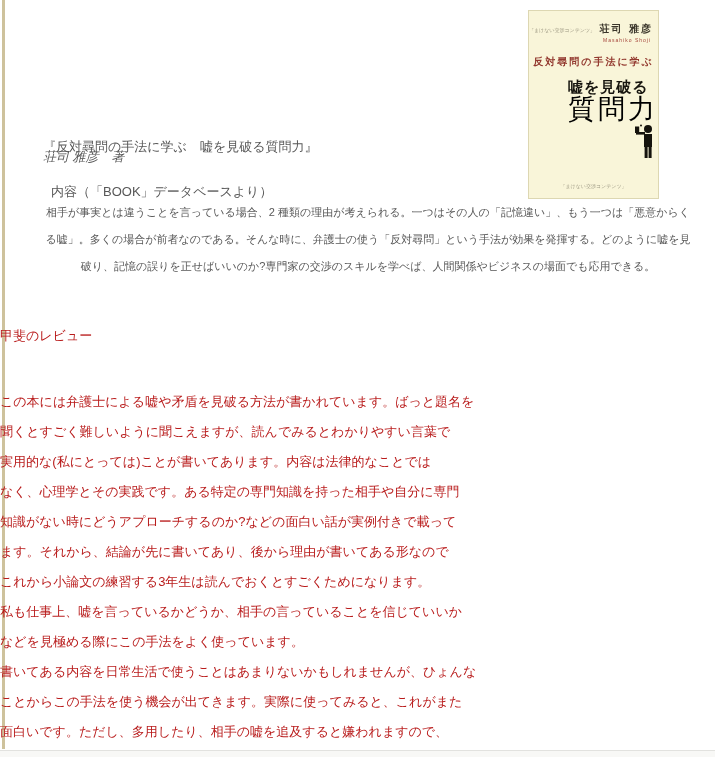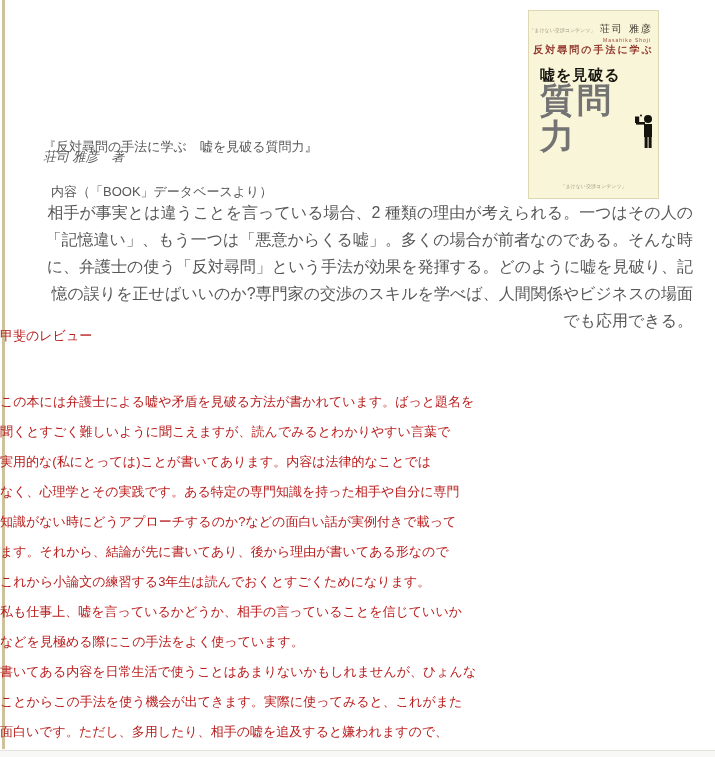--- a/index.html
+++ b/index.html
@@ -15,41 +15,41 @@
   .bottom-strip{position:absolute;left:0;top:751px;width:715px;height:6px;background:#f8f8f6;}
 
   
   .cover{
     position:absolute;left:528px;top:10px;width:131px;height:189px;
     background:#f9f5d9;border:1px solid #ddd7b2;box-sizing:border-box;
     overflow:hidden;cursor:pointer;
   }
   .cover-top{margin-top:7px;padding-right:5px;text-align:right;white-space:nowrap;}
   .cover-top-tiny{font-size:5px;color:#9b9680;letter-spacing:0;}
-  .cover-author{font-family:"DejaVu Serif","Liberation Serif",serif;font-size:10px;font-weight:normal;color:#3a352a;letter-spacing:2px;}
+  .cover-author{font-family:"DejaVu Serif","Liberation Serif",serif;font-size:10px;font-weight:bold;color:#3a352a;letter-spacing:2px;}
   .cover-romaji{padding-right:7px;text-align:right;font-size:5px;color:#a5443a;letter-spacing:1px;margin-top:1px;}
   .cover-tagline{
-    text-align:center;
+    margin-top:12px;text-align:center;
     font-family:"DejaVu Serif","Liberation Serif",serif;
     font-size:10px;font-weight:bold;color:#93392f;letter-spacing:2px;white-space:nowrap;
   }
-  .cover-main{display:flex;align-items:flex-end;margin-top:9px;padding-left:11px;}
+  .cover-main{display:flex;align-items:flex-end;margin-top:9px;padding-left:11px;flex-direction:column;}
   .cover-title1{font-size:15px;font-weight:bold;color:#17150f;letter-spacing:1px;line-height:1.15;}
-  .cover-title2{font-size:34px;font-weight:bold;color:#737373;letter-spacing:3px;line-height:1.05;}
+  .cover-title2{font-size:27px;font-weight:normal;color:#000000;letter-spacing:3px;line-height:1.05;}
   .cover-figure{margin-left:7px;margin-bottom:1px;flex:0 0 auto;}
   .cover-bottom{position:absolute;bottom:9px;left:0;width:100%;text-align:center;font-size:5px;color:#a09c86;}
 
   
   .txt{position:absolute;color:#575757;font-size:13px;line-height:19px;white-space:nowrap;}
   .title-line{left:43px;top:93px;margin-top:44px;}
   .author-line{left:43px;top:134px;font-style:italic;}
   .source-line{left:51px;top:169px;}
   .summary{
     position:absolute;left:43px;top:199px;width:650px;
-    color:#575757;font-size:16px;line-height:27px;text-align:right;
+    color:#575757;font-size:11px;line-height:27px;text-align:center;
   }
   .review{
     position:absolute;left:0;top:321px;width:715px;
     color:#b91c1c;font-size:13px;line-height:30px;text-align:left;
   }
   .review-body{white-space:pre-line;margin-top:36px;}
 </style>
 </head>
 <body>
 

